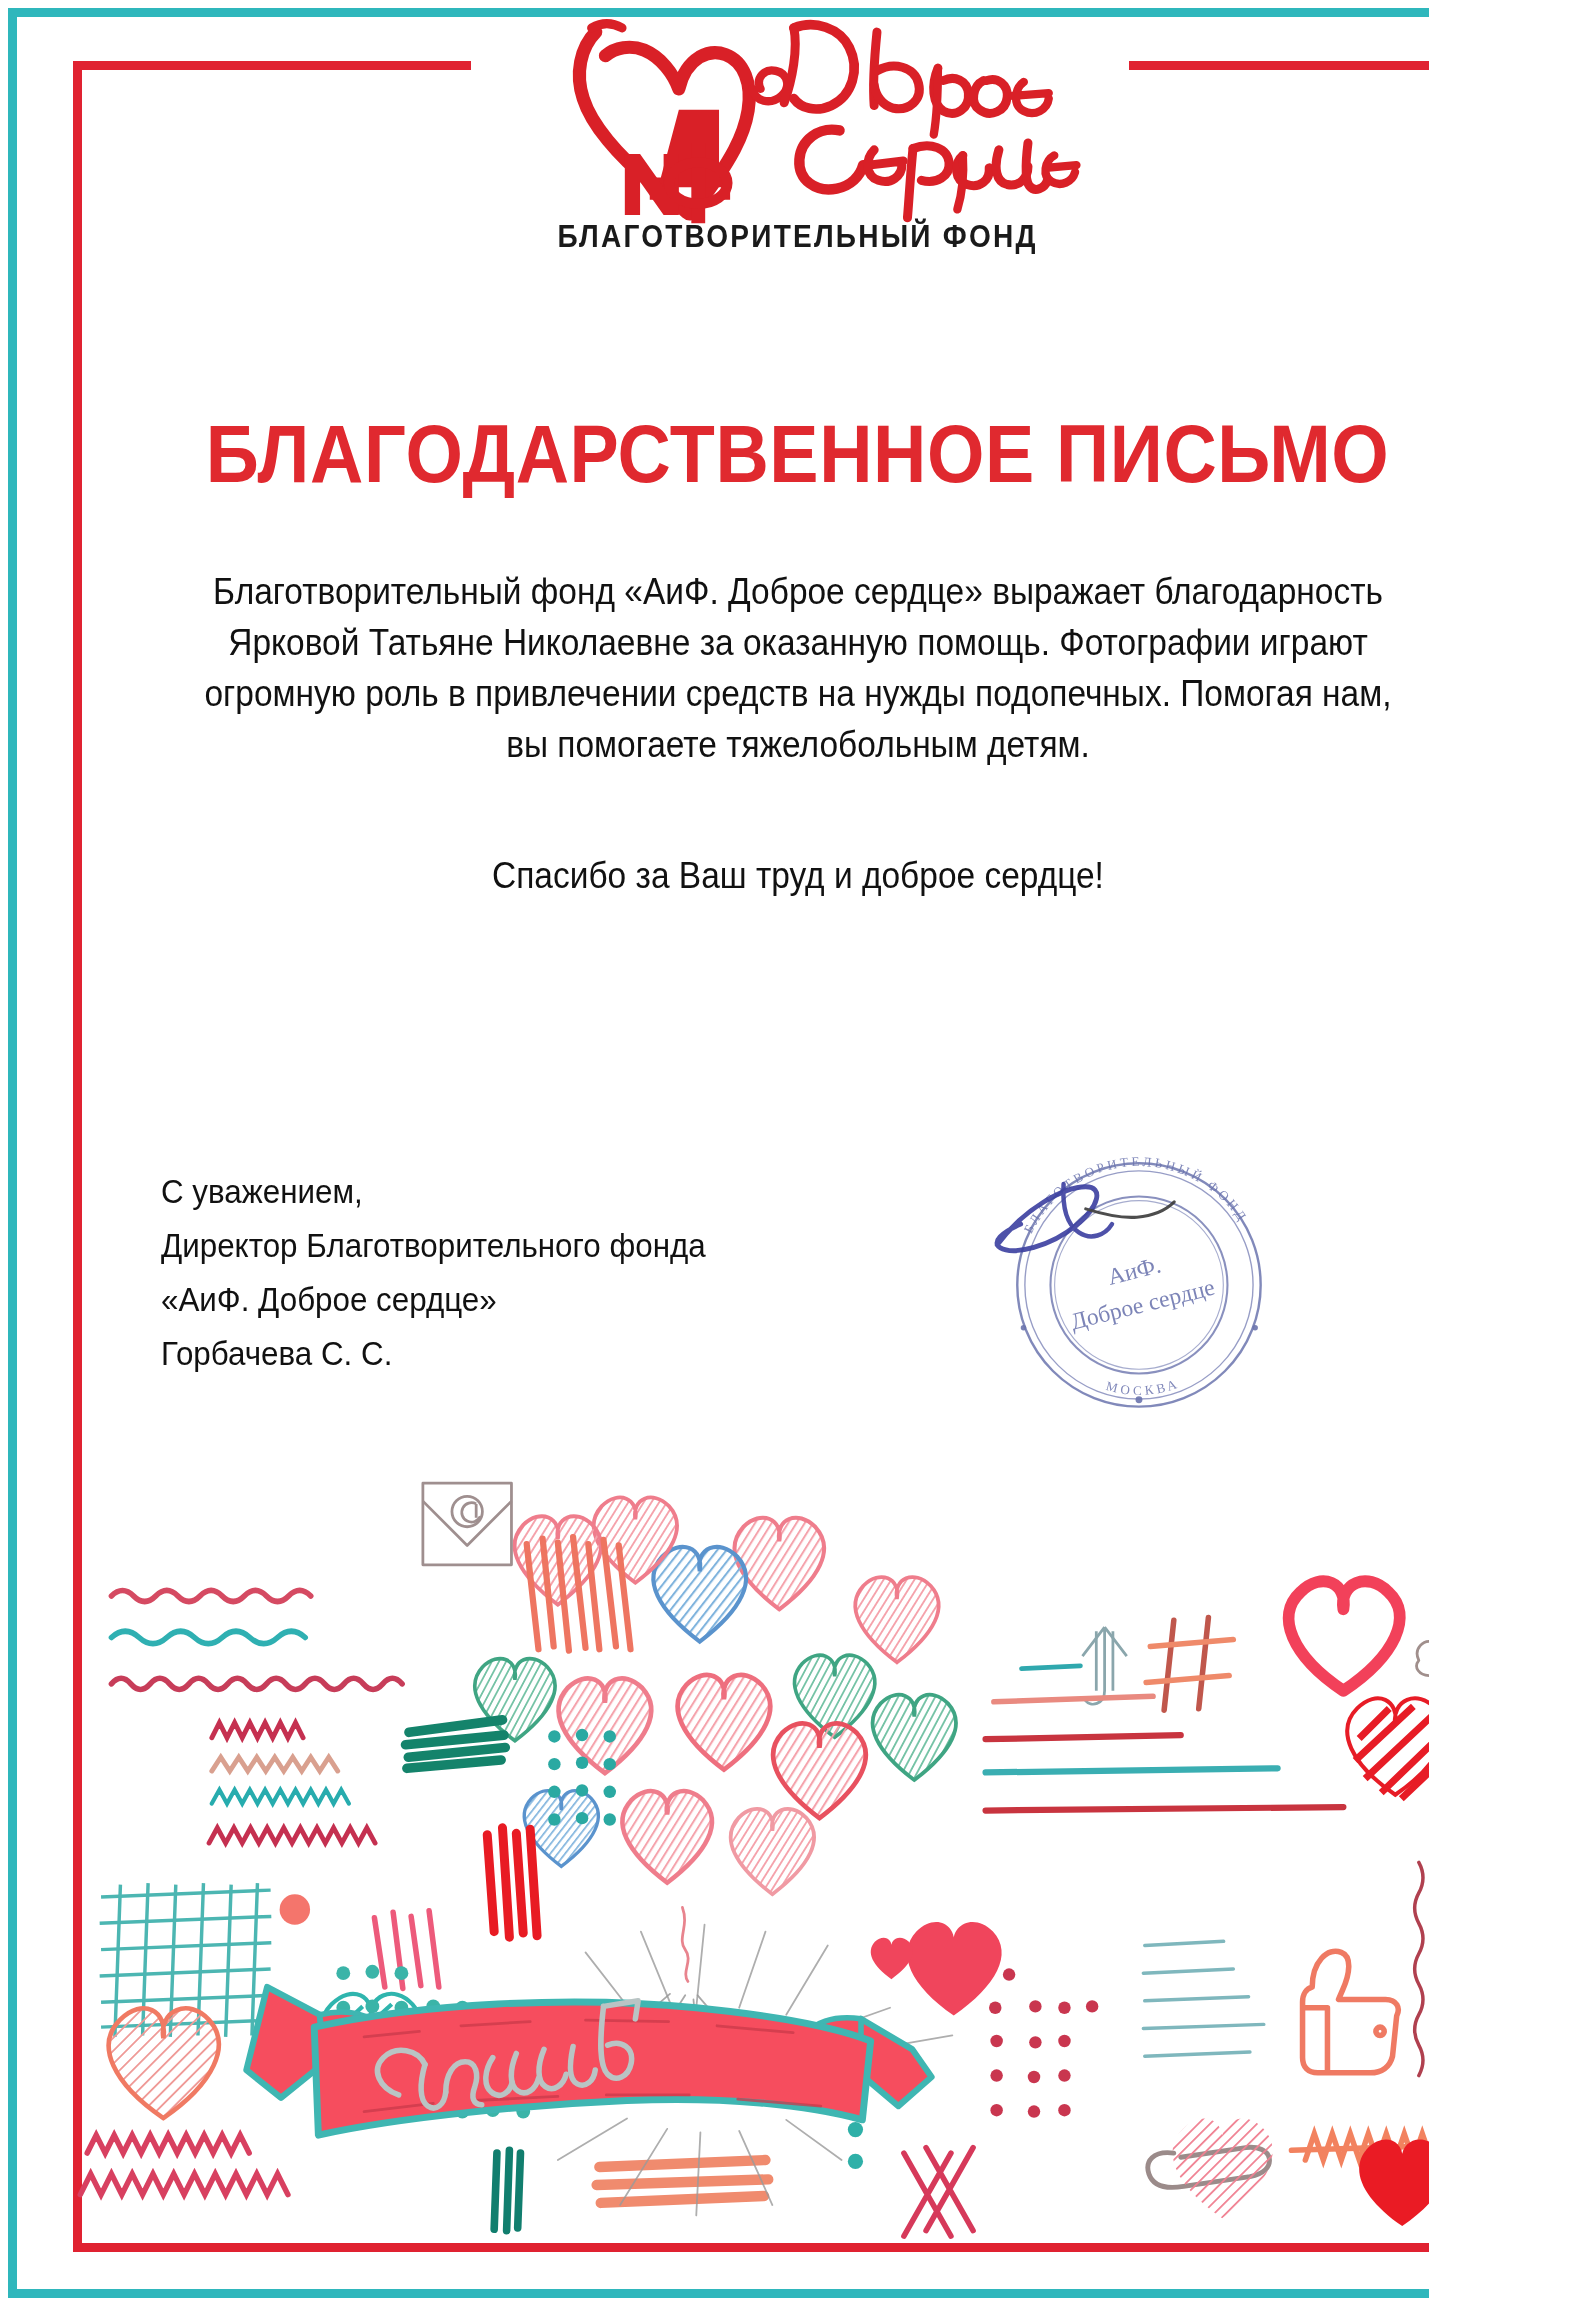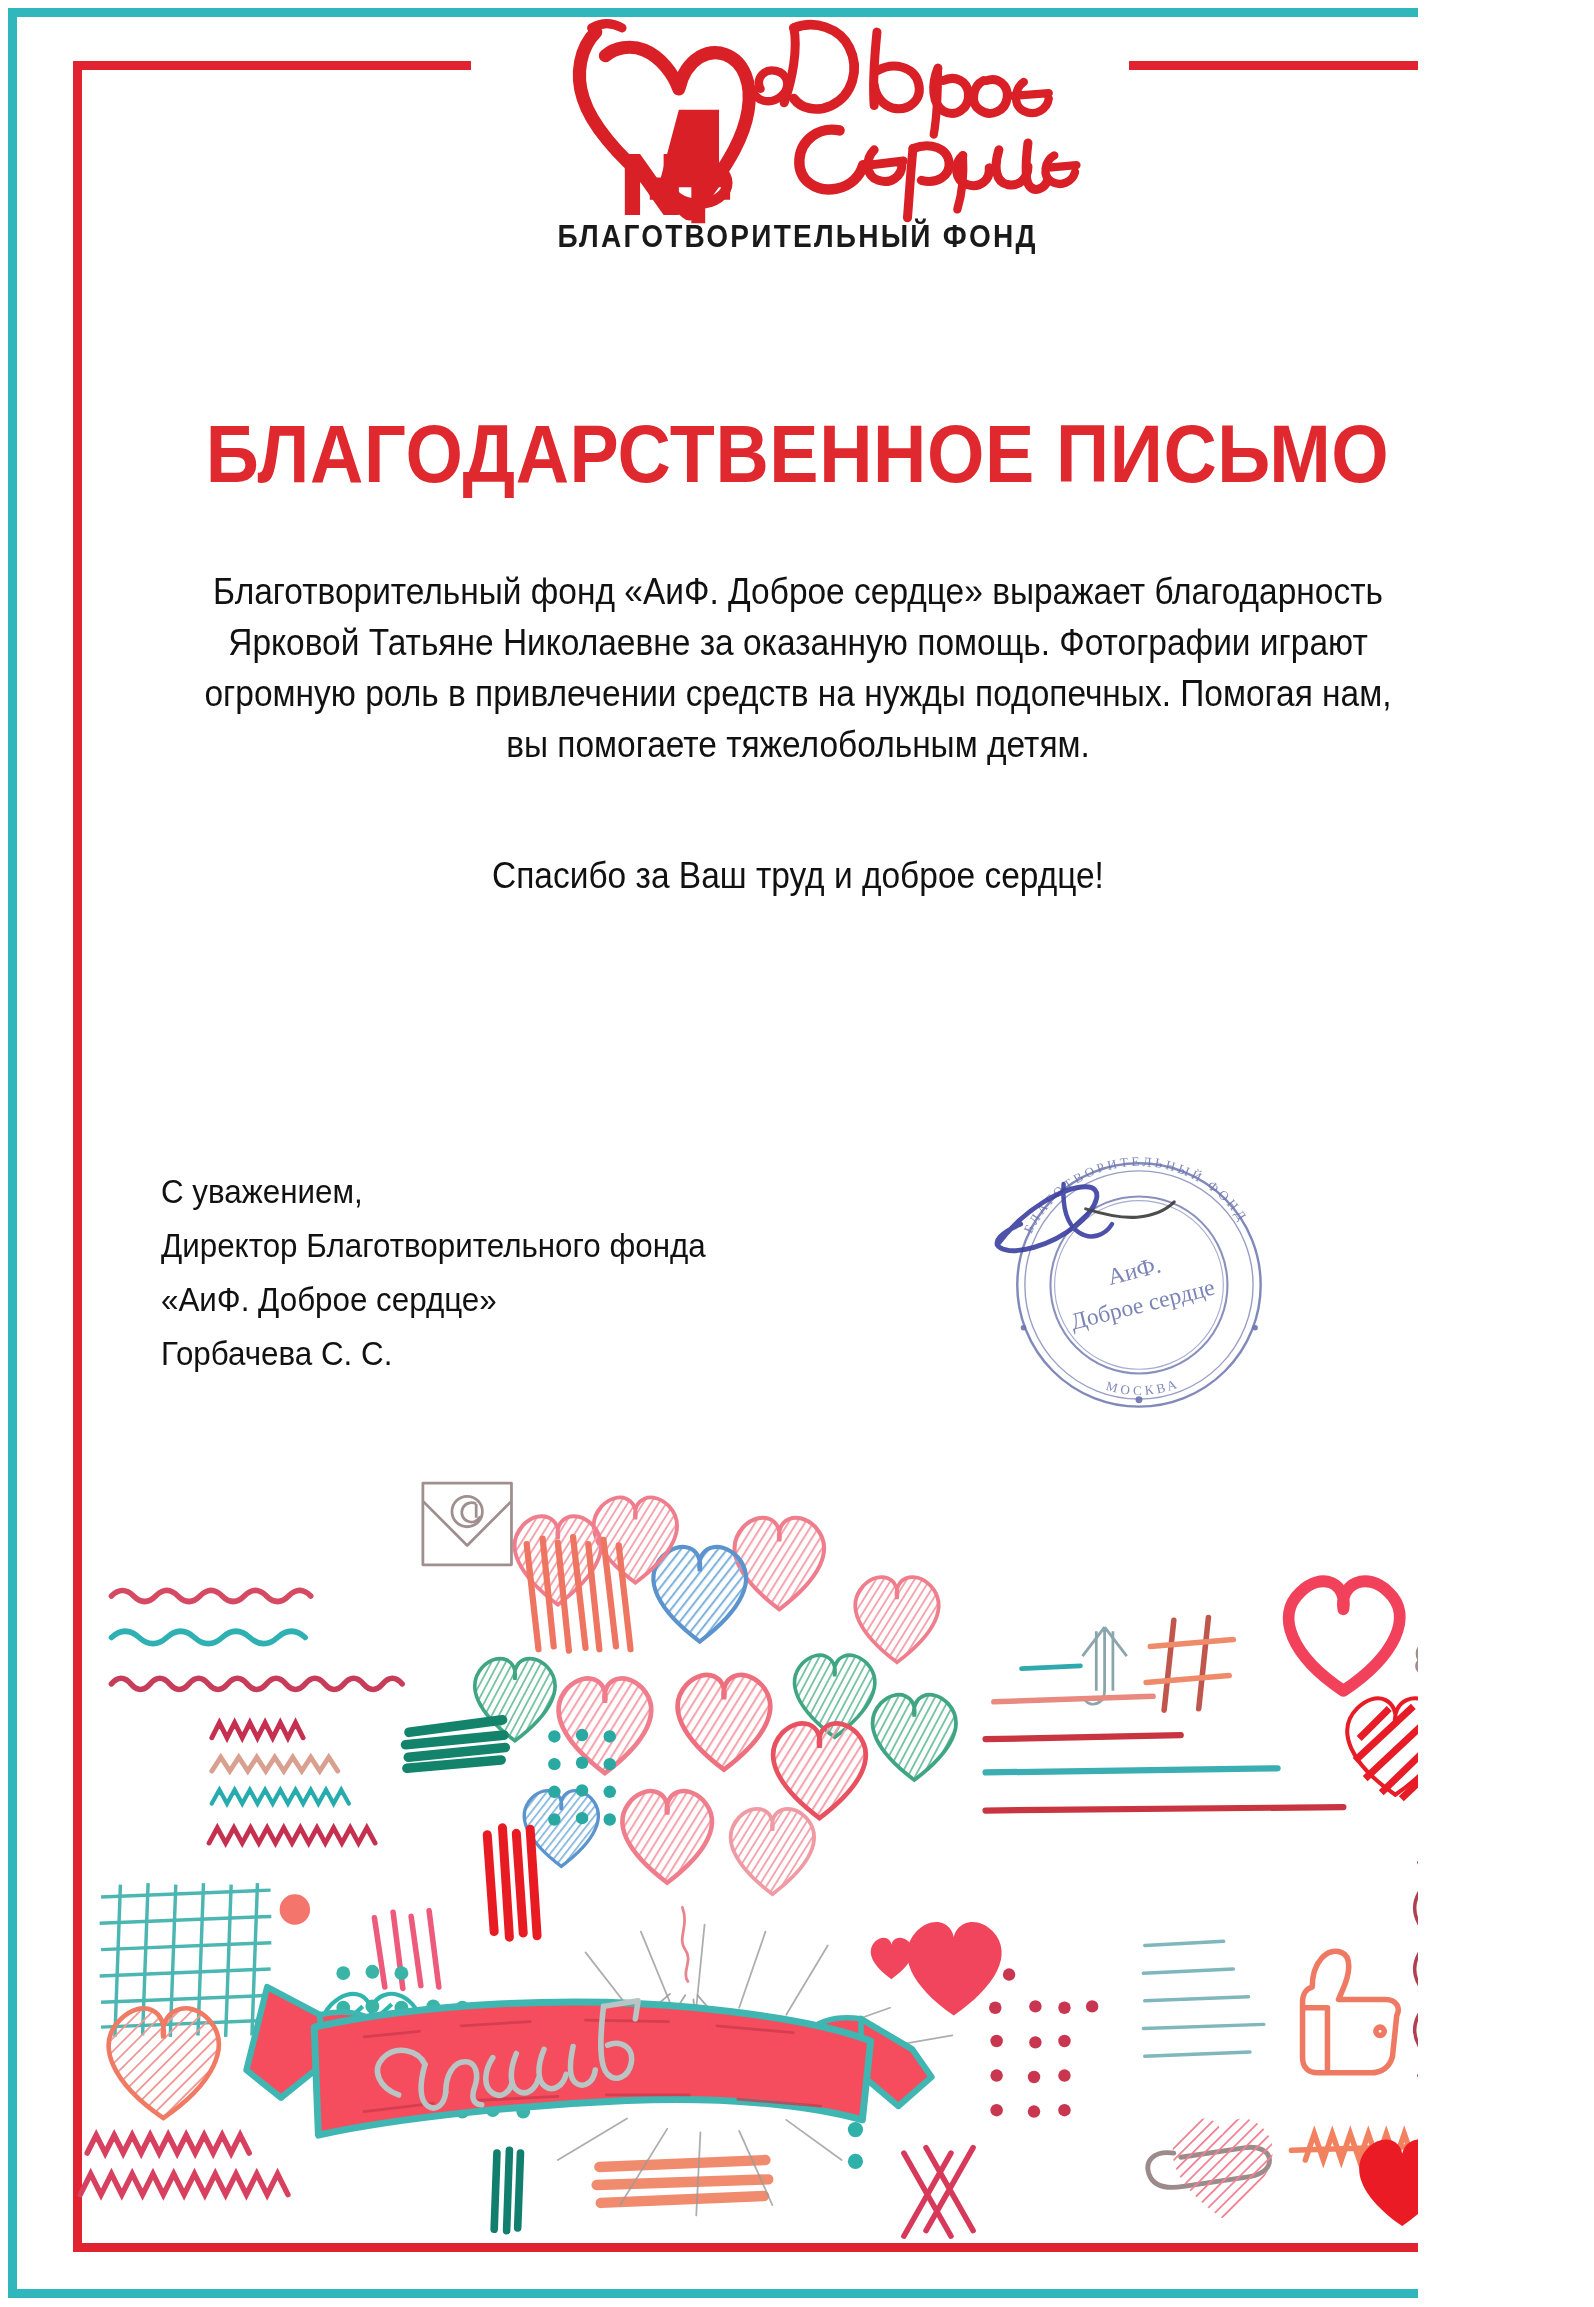--- a/index.html
+++ b/index.html
@@ -10,20 +10,21 @@
   }
   body {
     font-family: "Liberation Sans", "DejaVu Sans", sans-serif;
   }
   #page {
     position: relative;
     width: 1418px;
     height: 2307px;
     background: #ffffff;
     overflow: hidden;
+    padding-left: 11px;
   }
 
   
   .border-teal {
     position: absolute;
     left: 8.3px;
     top: 8.3px;
     width: 1578px;
     height: 2290px;
     border: 9px solid #2fb7bc;

